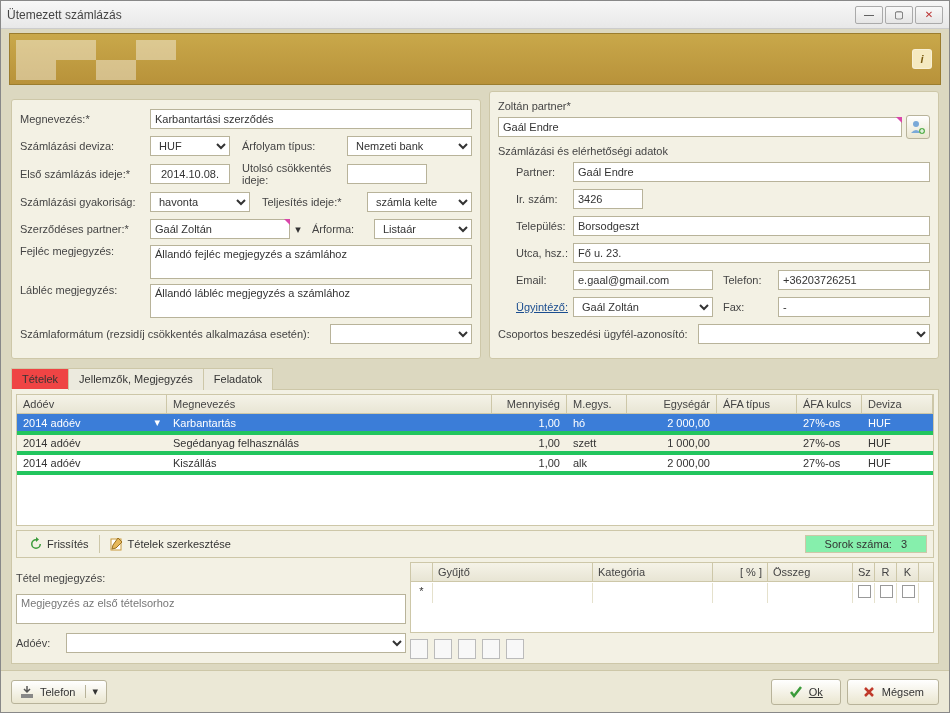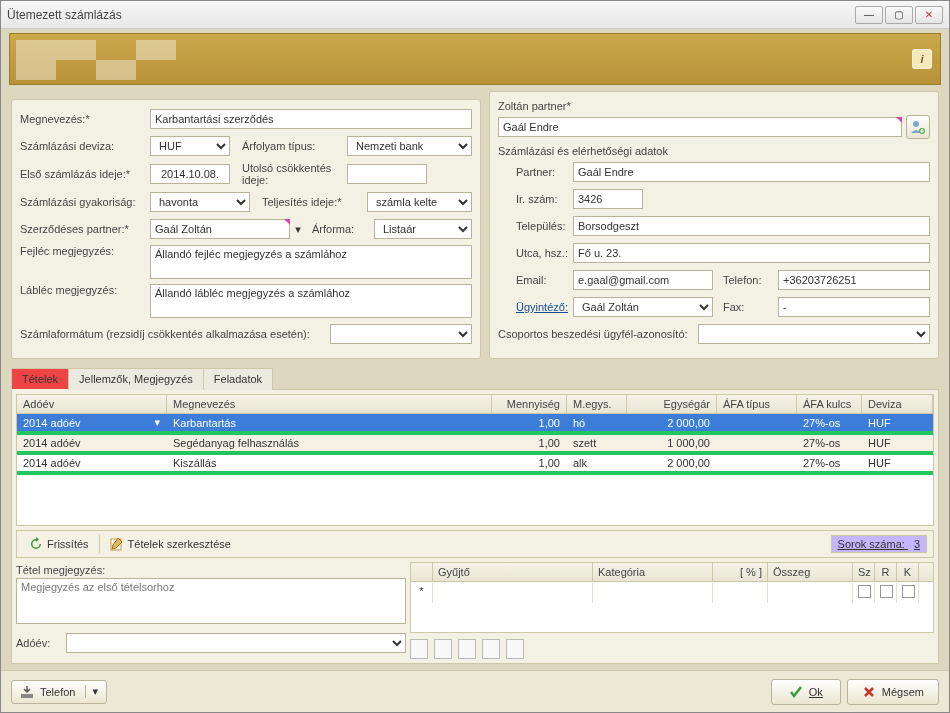--- a/index.html
+++ b/index.html
@@ -37,21 +37,21 @@
 .grid { border: 1px solid #cdc7a8; background: #fff; }
 .grid-header { display: flex; background: linear-gradient(#f5f3e8,#e8e5d4); border-bottom: 1px solid #cdc7a8; }
 .gh { padding: 3px 6px; font-size: 11px; color: #444; border-right: 1px solid #cdc7a8; }
 .grid-row { display: flex; border-bottom: 4px solid #22c55e; min-height: 20px; align-items: center; }
 .gc { padding: 2px 6px; font-size: 11px; border-right: 1px solid transparent; overflow: hidden; white-space: nowrap; text-overflow: ellipsis; }
 .grid-row.sel { background: #3b7dd8; color: #fff; }
 .grid-row.alt { background: #f4f1e4; }
 .toolbar { display: flex; align-items: center; border: 1px solid #cdc7a8; background: #f3f1e4; padding: 4px 6px; margin-top: 4px; }
 .tool-btn { display: flex; align-items: center; gap: 4px; padding: 2px 6px; cursor: pointer; }
 .tool-sep { width: 1px; height: 18px; background: #cdc7a8; margin: 0 4px; }
-.count-box { margin-left: auto; background: #c4b5fd; border: 1px solid #cdc7a8; padding: 2px 6px; text-decoration: underline; }
+.count-box { margin-left: auto; background: #86efac; border: 1px solid #cdc7a8; padding: 2px 19px; }
 .bottom-split { display: flex; gap: 4px; margin-top: 4px; flex: 1; }
 .note-col { width: 390px; display: flex; flex-direction: column; }
 .detail-col { flex: 1; display: flex; flex-direction: column; }
 .mini-grid { border: 1px solid #cdc7a8; background: #fff; flex: 1; }
 .mini-header { display: flex; background: linear-gradient(#f5f3e8,#e8e5d4); border-bottom: 1px solid #cdc7a8; }
 .mh { padding: 3px 5px; font-size: 11px; border-right: 1px solid #cdc7a8; color: #444; }
 .mini-row { display: flex; align-items: center; height: 22px; }
 .mc { padding: 2px 5px; border-right: 1px solid #e5e1cc; height: 20px; }
 .star { width: 22px; text-align: center; }
 .chk { width: 13px; height: 13px; border: 1px solid #999; background: #fff; display: inline-block; }
@@ -262,21 +262,21 @@
           <span>Tételek szerkesztése</span>
         </div>
         <div class="count-box">
           <span>Sorok száma:</span>
           <span style="margin-left:6px">3</span>
         </div>
       </div>
 
       <div class="bottom-split">
         <div class="note-col">
-          <div style="color:#444;margin:2px 0">Tétel megjegyzés:</div>
+          <div style="color:#444;margin:10px 0">Tétel megjegyzés:</div>
           <textarea style="flex: 1 1 0%; color: rgb(119, 119, 119);">Megjegyzés az első tételsorhoz</textarea>
           <div class="row" style="margin-top:8px">
             <span style="width:50px;color:#444">Adóév:</span>
             <select style="flex:1"><option></option></select>
           </div>
         </div>
         <div class="detail-col">
           <div class="mini-grid">
             <div class="mini-header">
               <div class="mh star"></div>

